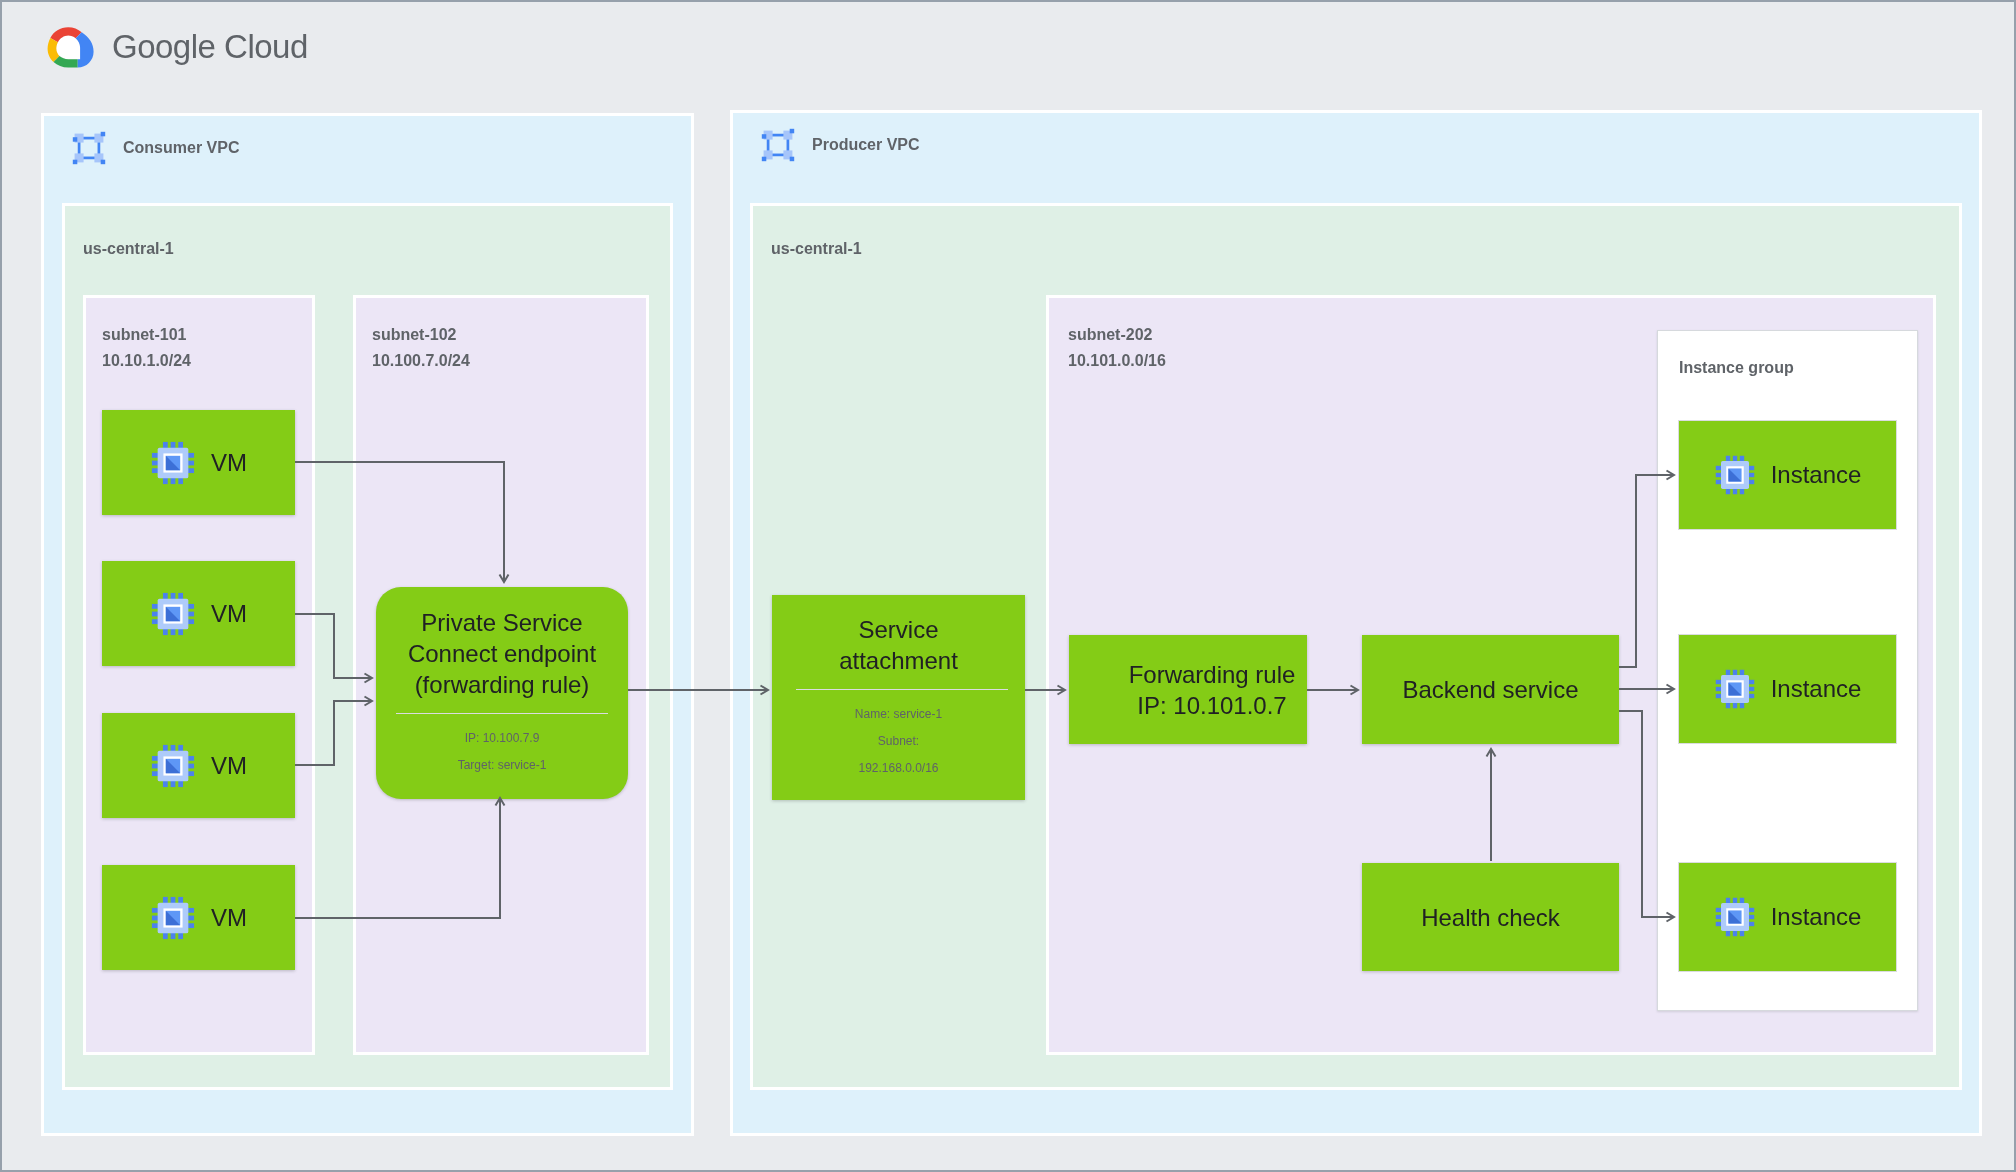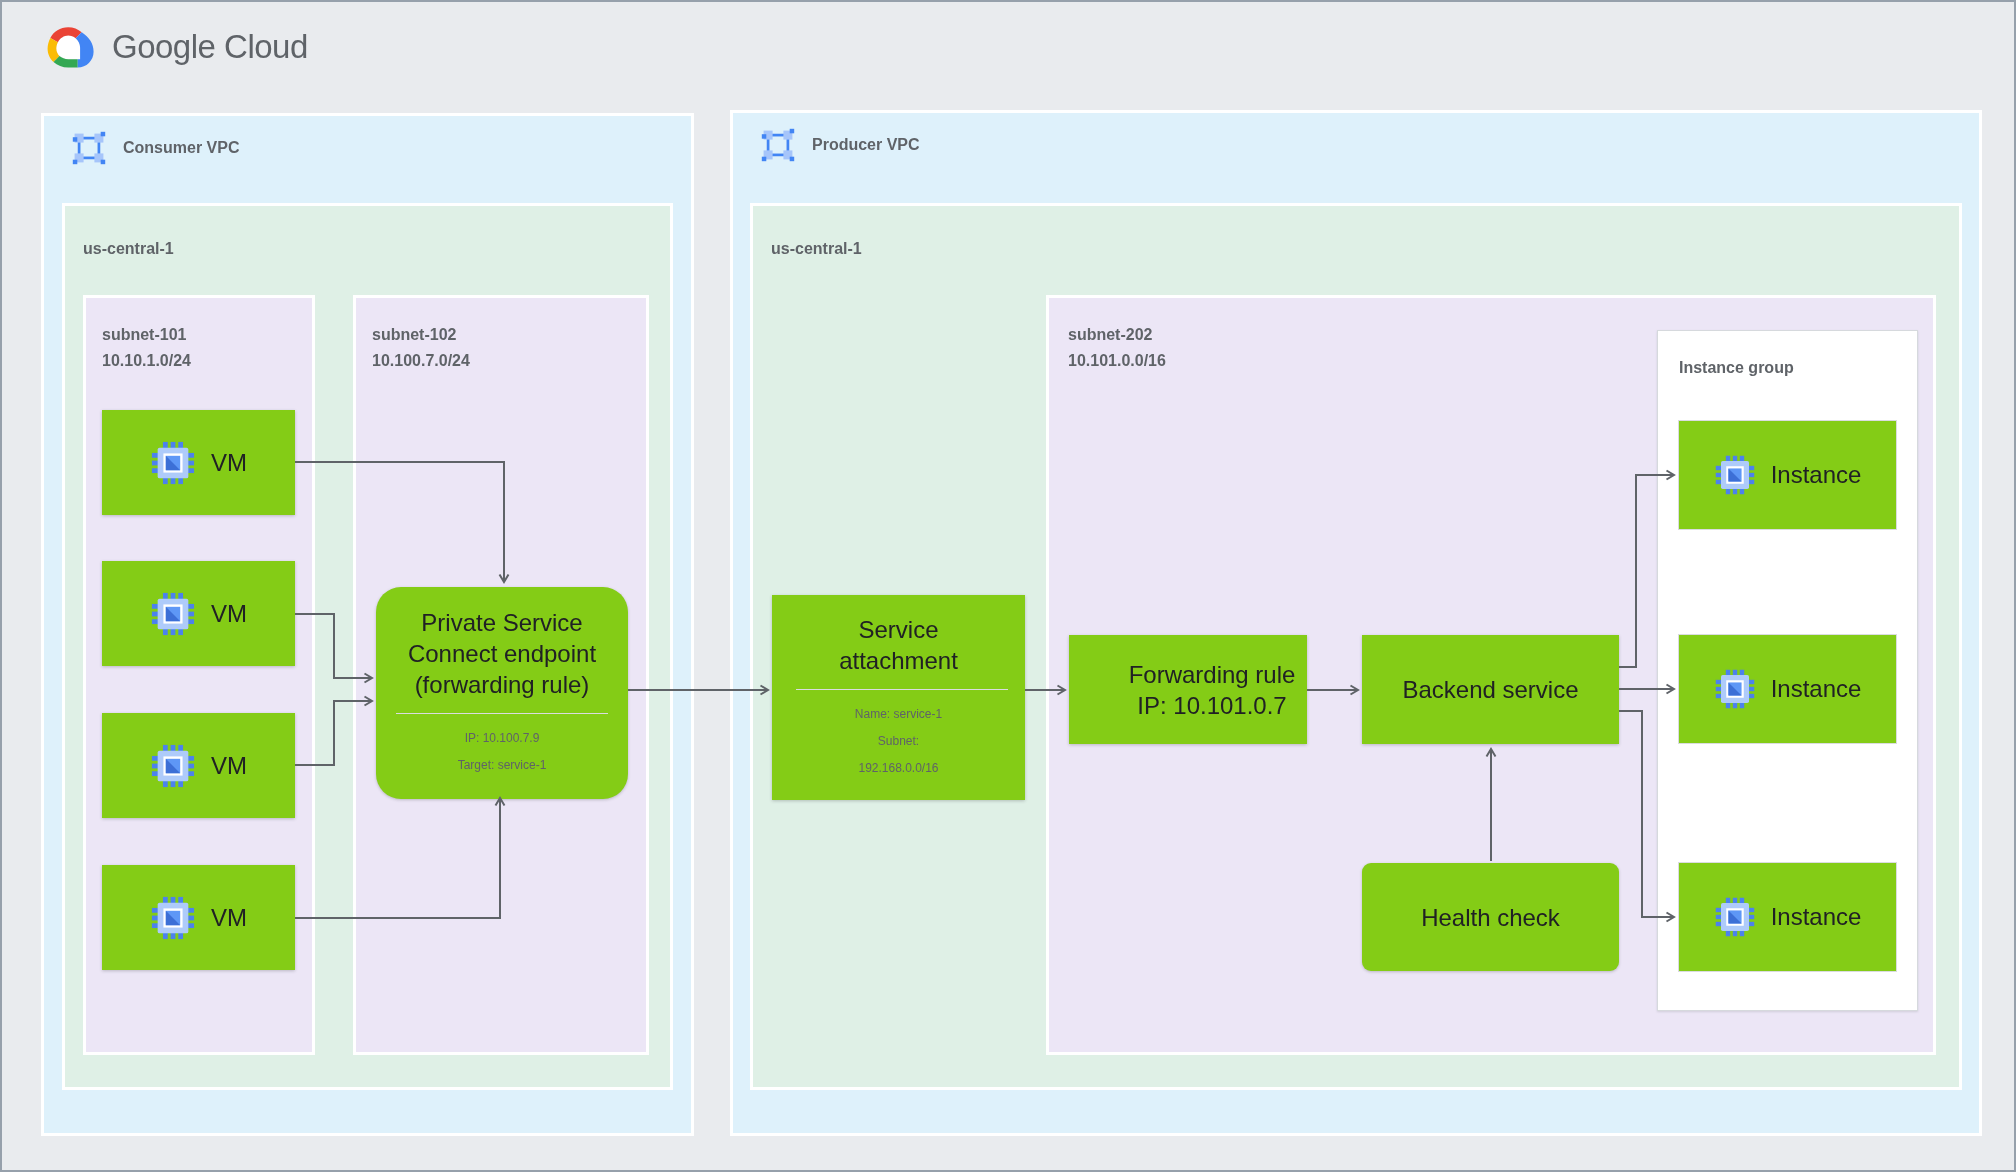--- a/index.html
+++ b/index.html
@@ -175,21 +175,21 @@
 
         <div class="node node-col" style="left:20px;top:337px;width:238px;height:109px;padding-left:48px;">
           <div class="box-title">Forwarding rule</div>
           <div class="box-title">IP: 10.101.0.7</div>
         </div>
 
         <div class="node" style="left:313px;top:337px;width:257px;height:109px;">
           <div class="box-title">Backend service</div>
         </div>
 
-        <div class="node" style="left:313px;top:565px;width:257px;height:108px;border-radius:9px;">
+        <div class="node" style="left:313px;top:565px;width:257px;height:108px;">
           <div class="box-title">Health check</div>
         </div>
 
         <div class="group" style="left:608px;top:32px;width:261px;height:681px;">
           <div class="group-label" style="left:21px;top:28px;">Instance group</div>
           <div class="node instance chip-node" style="left:20px;top:89px;width:219px;height:110px;">
             <svg class="chip" style="width:42px;height:42px;" viewBox="0 0 48 48">
                 <use href="#chip-glyph"></use>
               </svg>
             <span class="chip-label">Instance</span>

